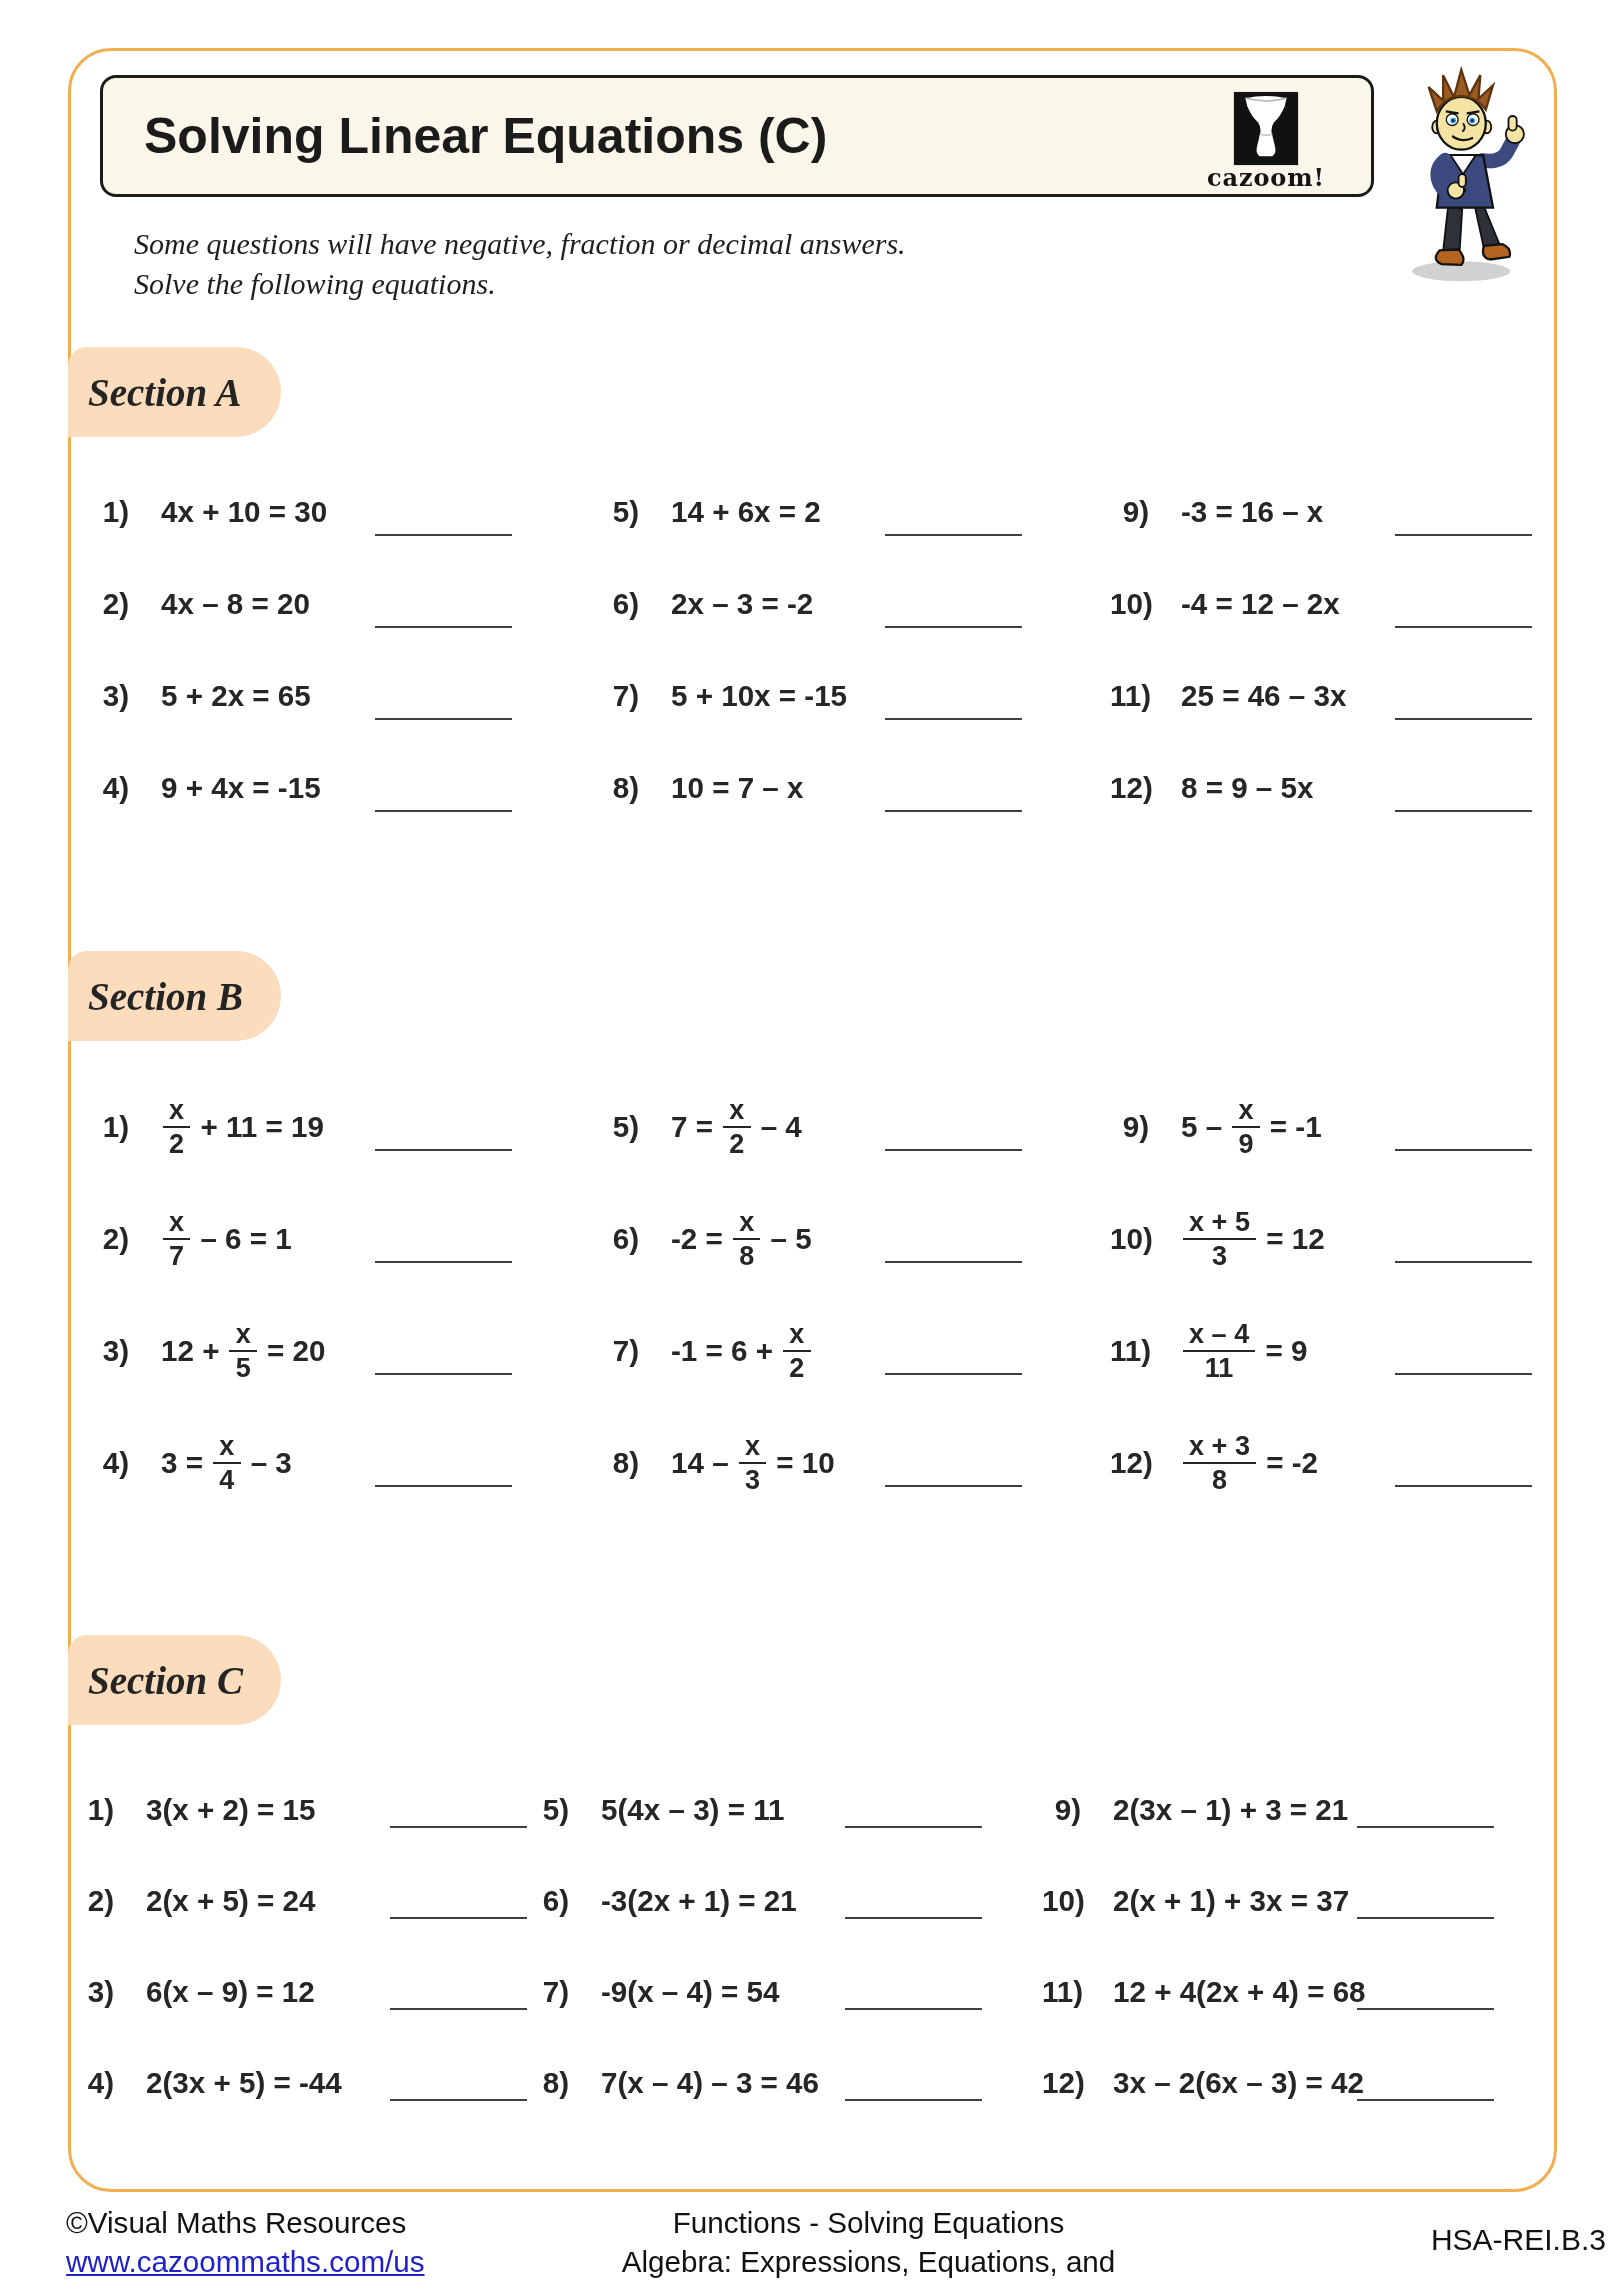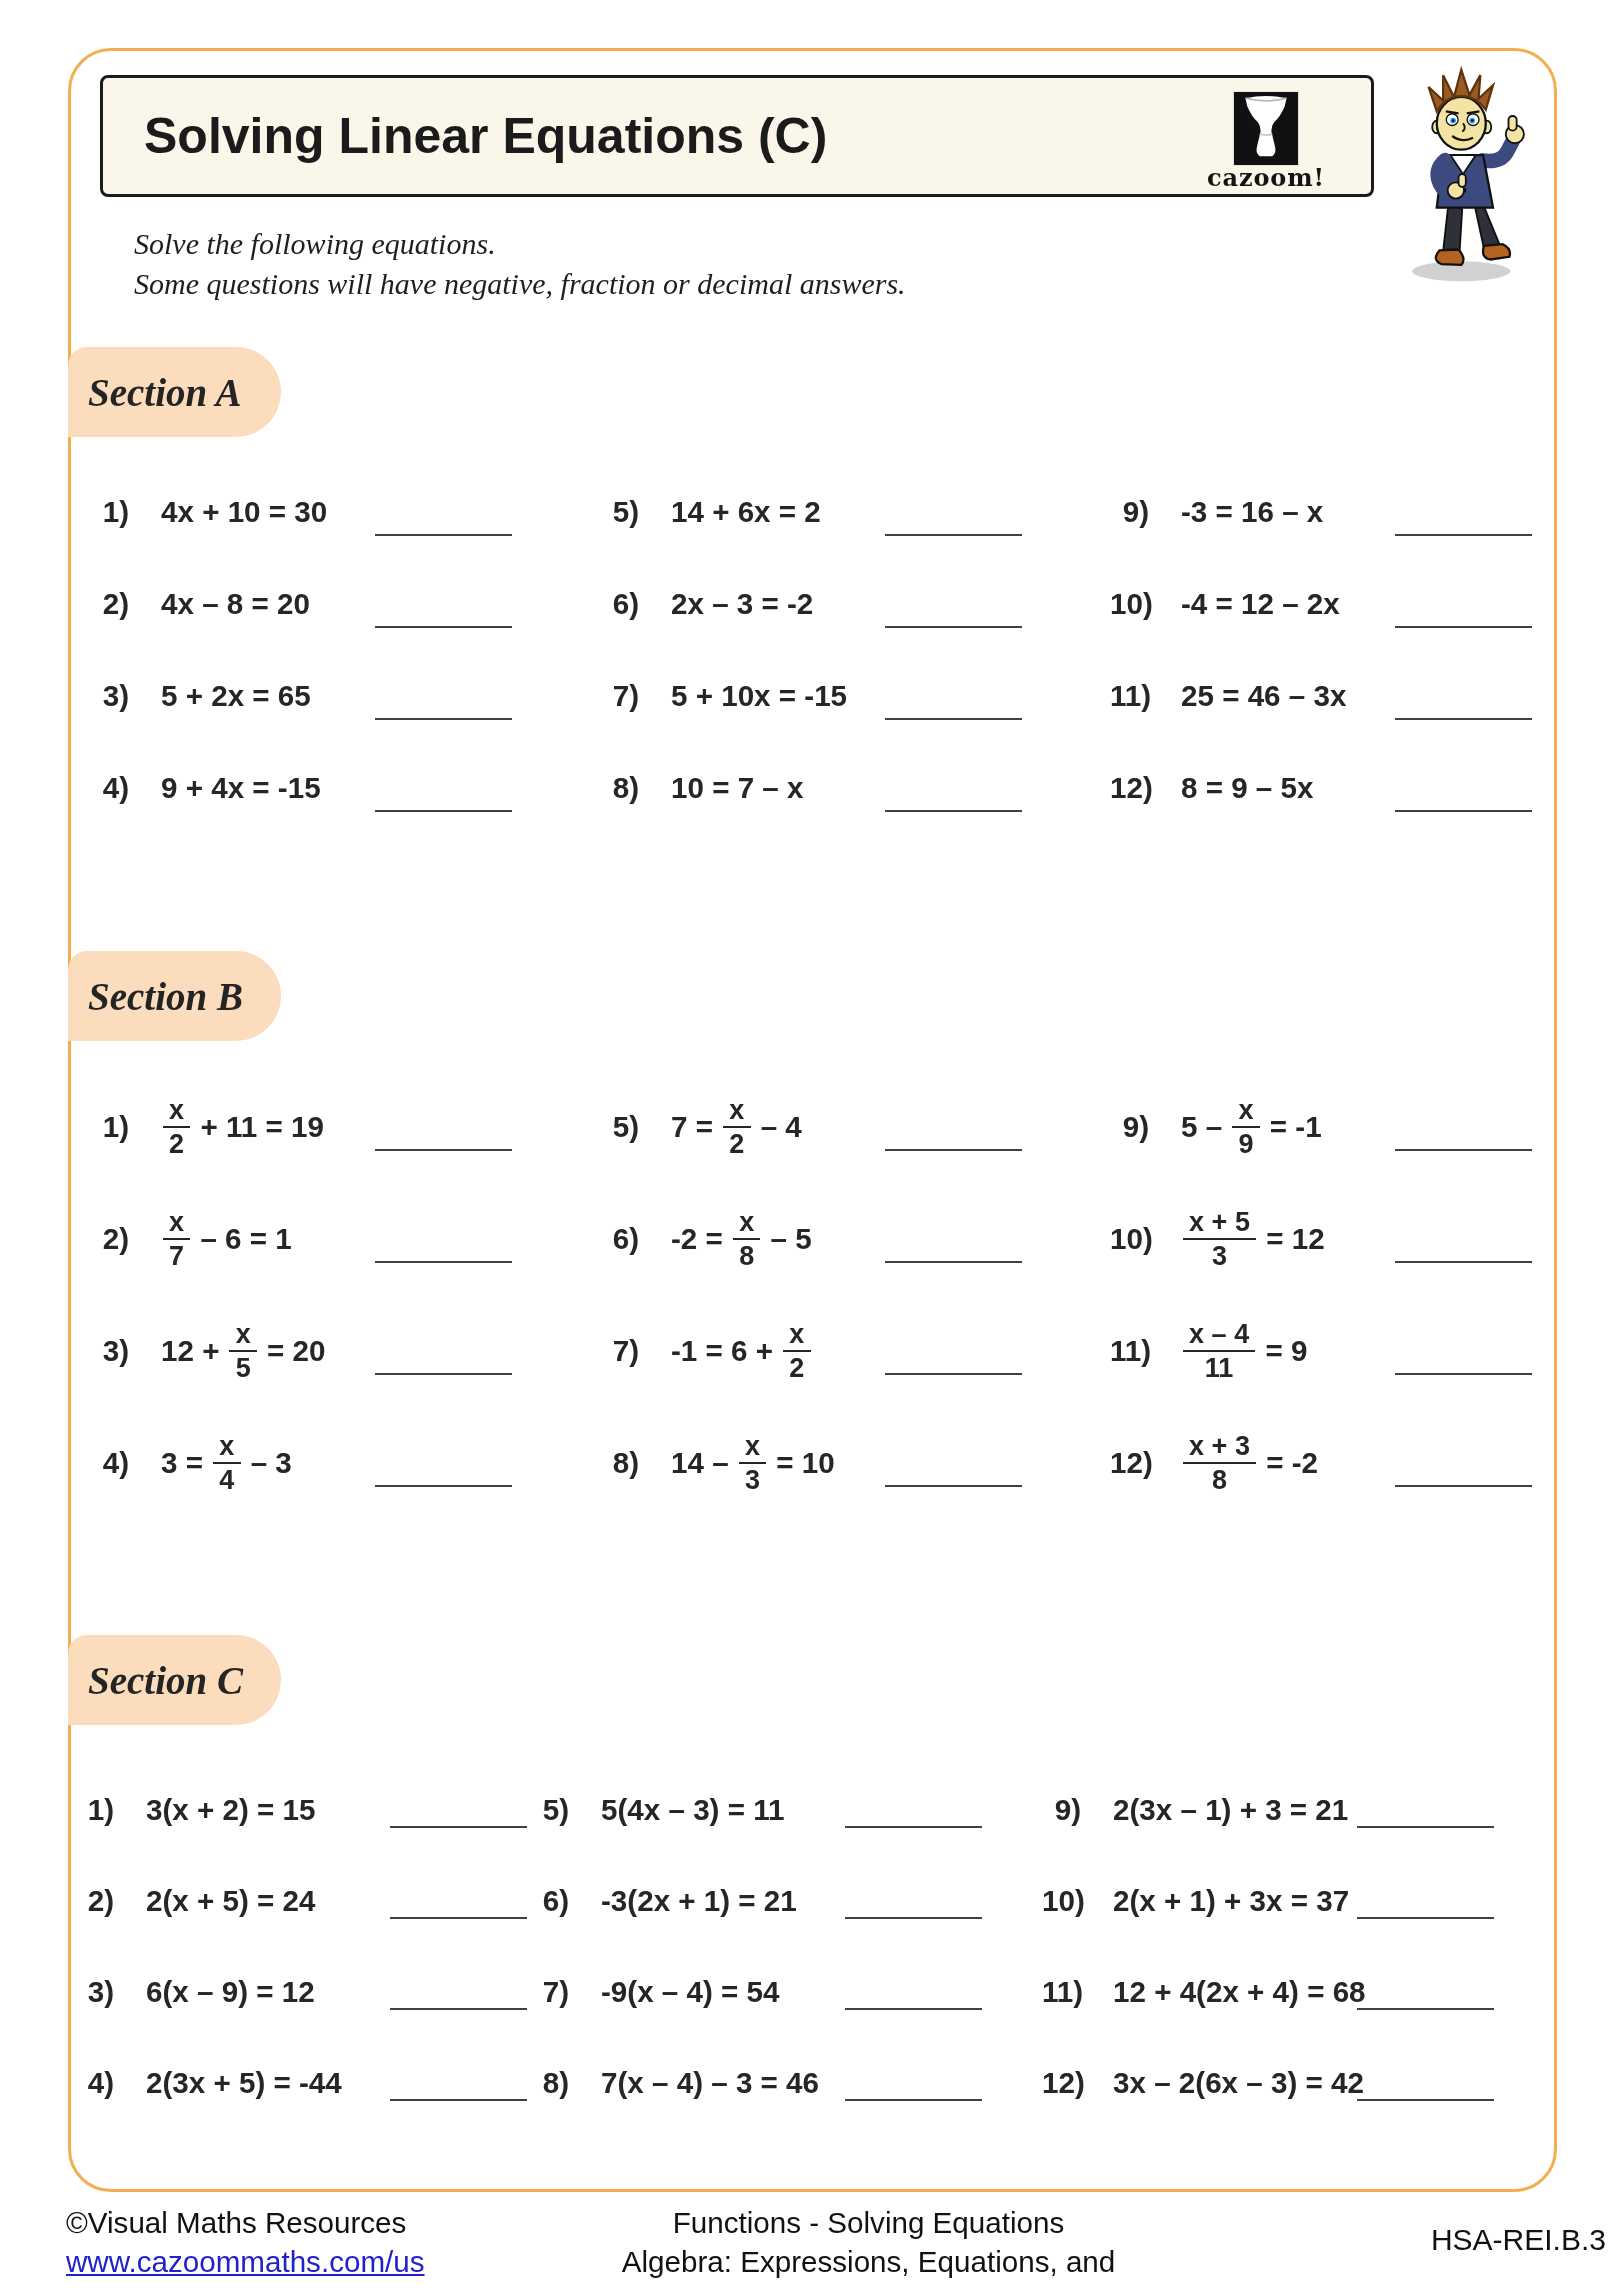--- a/index.html
+++ b/index.html
@@ -8,21 +8,21 @@
     font-family:"Liberation Sans", sans-serif; color:var(--text,#262626);
     margin:0 auto; overflow:hidden;
   }
   .outer-border {
     position:absolute; left:68px; top:48px; width:1483px; height:2138px;
     border:3.6px solid var(--border,#F1AF51); border-radius:43px;
   }
   
   .title-box {
     position:absolute; left:100px; top:75px; width:1268px; height:116px;
-    background:var(--title_bg,#FAF6E9); border:3.6px solid #1b1b1b; border-radius:8px;
+    background:var(--title_bg,#FAF6E9); border:3.6px solid #1b1b1b; border-radius:16px;
     display:flex; align-items:center;
   }
   .title-text { margin-left:41px; font-size:50px; font-weight:bold; color:#1b1b1b; white-space:nowrap; }
   .logo { position:absolute; right:38px; top:12.5px; width:134px; text-align:center; }
   .logo svg { display:block; margin:0 auto; }
   .logo-text {
     font-family:"DejaVu Serif", serif; font-weight:bold; font-size:24px;
     letter-spacing:0.9px; color:#141414; margin-top:0px; line-height:23px;
   }
   .mascot { position:absolute; left:1394px; top:57px; width:140px; height:227px; }
@@ -105,22 +105,22 @@
     <circle cx="84" cy="70" r="3.2" fill="#2a9df4"></circle>
     <circle cx="63" cy="70" r="1.5" fill="#111"></circle>
     <circle cx="84" cy="70" r="1.5" fill="#111"></circle>
     <path d="M55 60 L69 62" stroke="#111" stroke-width="2.5"></path>
     <path d="M78 62 L92 60" stroke="#111" stroke-width="2.5"></path>
     <path d="M74 73 q4 6 -1 9" fill="none" stroke="#111" stroke-width="2"></path>
     <path d="M62 87 q11 8 23 2" fill="none" stroke="#111" stroke-width="2.5"></path>
   </svg>
 
   <div class="instructions">
+    <div>Some questions will have negative, fraction or decimal answers.</div>
     <div>Solve the following equations.</div>
-    <div>Some questions will have negative, fraction or decimal answers.</div>
   </div>
 
   <div class="badge" id="badge-a">
     <span>Section A</span>
   </div>
   <div class="qgrid" id="grid-a">
       <div class="q">
         <span class="q-num">1)</span>
         <span class="q-eq"><span class="q-txt">4x + 10 = 30</span></span>
         <span class="q-ans"></span>

